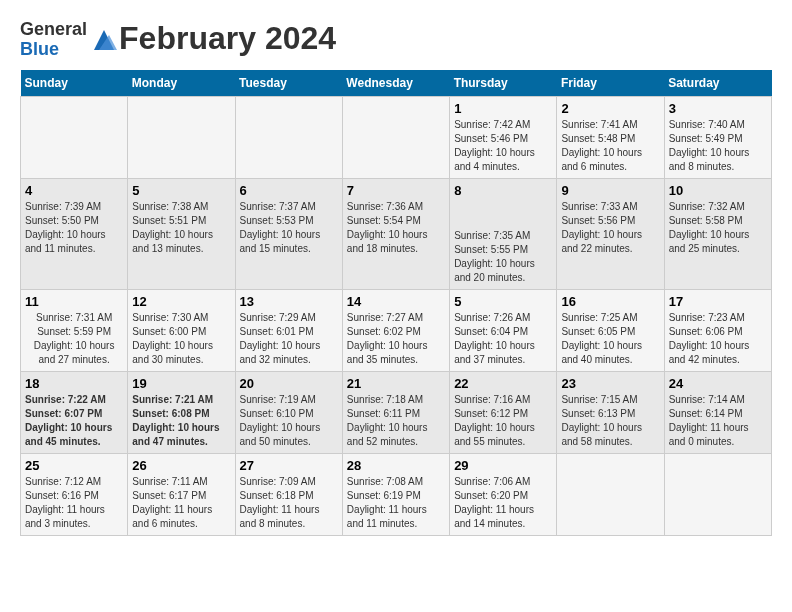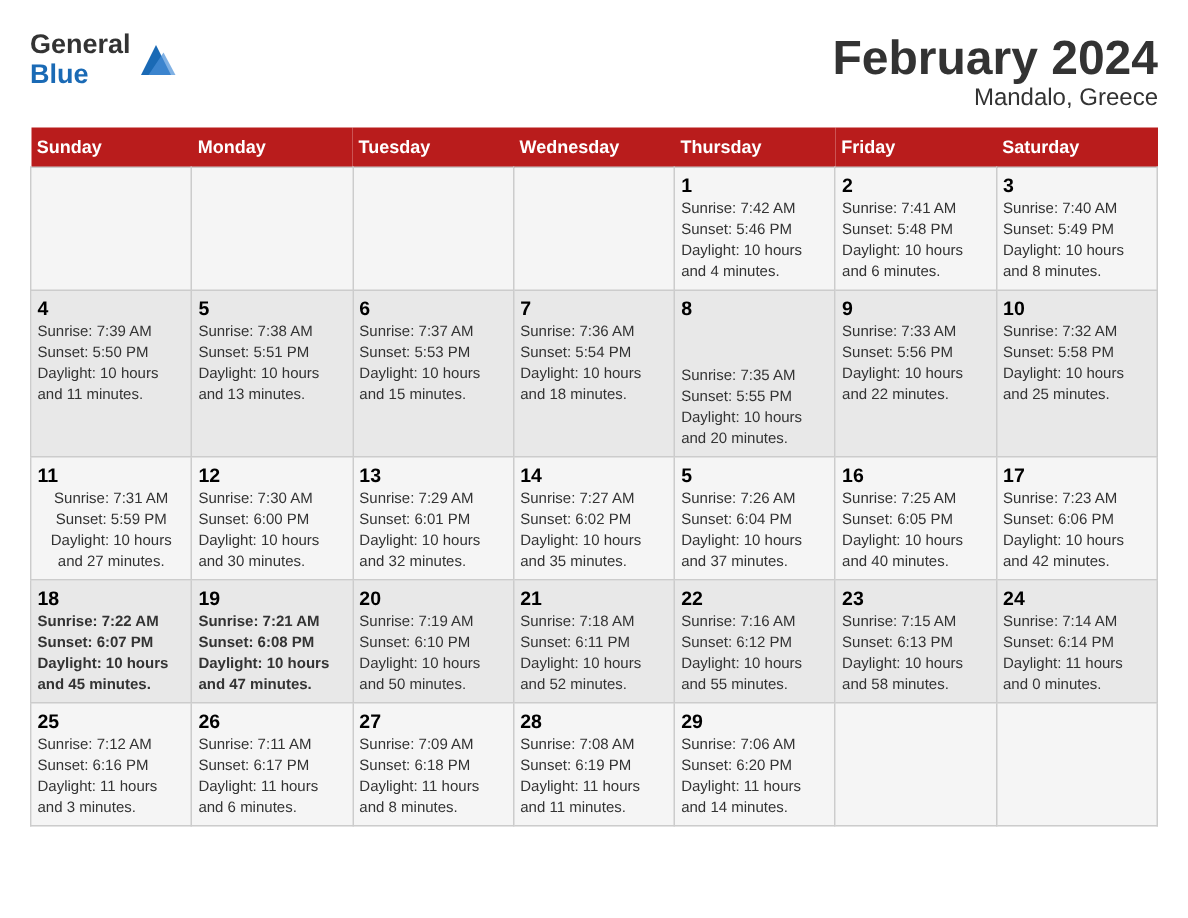--- a/index.html
+++ b/index.html
@@ -5,21 +5,20 @@
     * { margin: 0; padding: 0; box-sizing: border-box; }
     body {
       font-family: Arial, sans-serif;
       background: #fff;
       width: 792px;
       min-height: 612px;
       padding: 20px;
     }
     .header {
       display: flex;
-      justify-content: space-between;
       align-items: flex-start;
       margin-bottom: 10px;
     }
     .logo {
       display: flex;
       align-items: center;
     }
     .logo-text {
       display: flex;
       flex-direction: column;
@@ -51,21 +50,21 @@
     .subtitle {
       font-size: 16px;
       color: #333;
     }
     table {
       width: 100%;
       border-collapse: collapse;
       font-size: 11px;
     }
     thead tr th {
-      background-color: #b91c1c;
+      background-color: #0369a1;
       color: #fff;
       padding: 6px 4px;
       text-align: left;
       font-size: 12px;
       font-weight: bold;
     }
     tbody tr td {
       vertical-align: top;
       padding: 4px 4px;
       border: 1px solid #ccc;
@@ -99,21 +98,20 @@
       <span class="logo-general">General</span>
       <span class="logo-blue">Blue</span>
     </div>
     <svg class="logo-icon" viewBox="0 0 30 30" xmlns="http://www.w3.org/2000/svg">
       <polygon points="5,25 15,5 25,25" fill="#1a6ab5"></polygon>
       <polygon points="10,25 20,10 28,25" fill="#4a90d9" opacity="0.7"></polygon>
     </svg>
   </div>
   <div class="title-block">
     <div class="main-title">February 2024</div>
-    <div class="subtitle">Mandalo, Greece</div>
   </div>
 </div>
 
 <table>
   <thead>
     <tr>
     <th>Sunday</th>
         <th>Monday</th>
         <th>Tuesday</th>
         <th>Wednesday</th>

